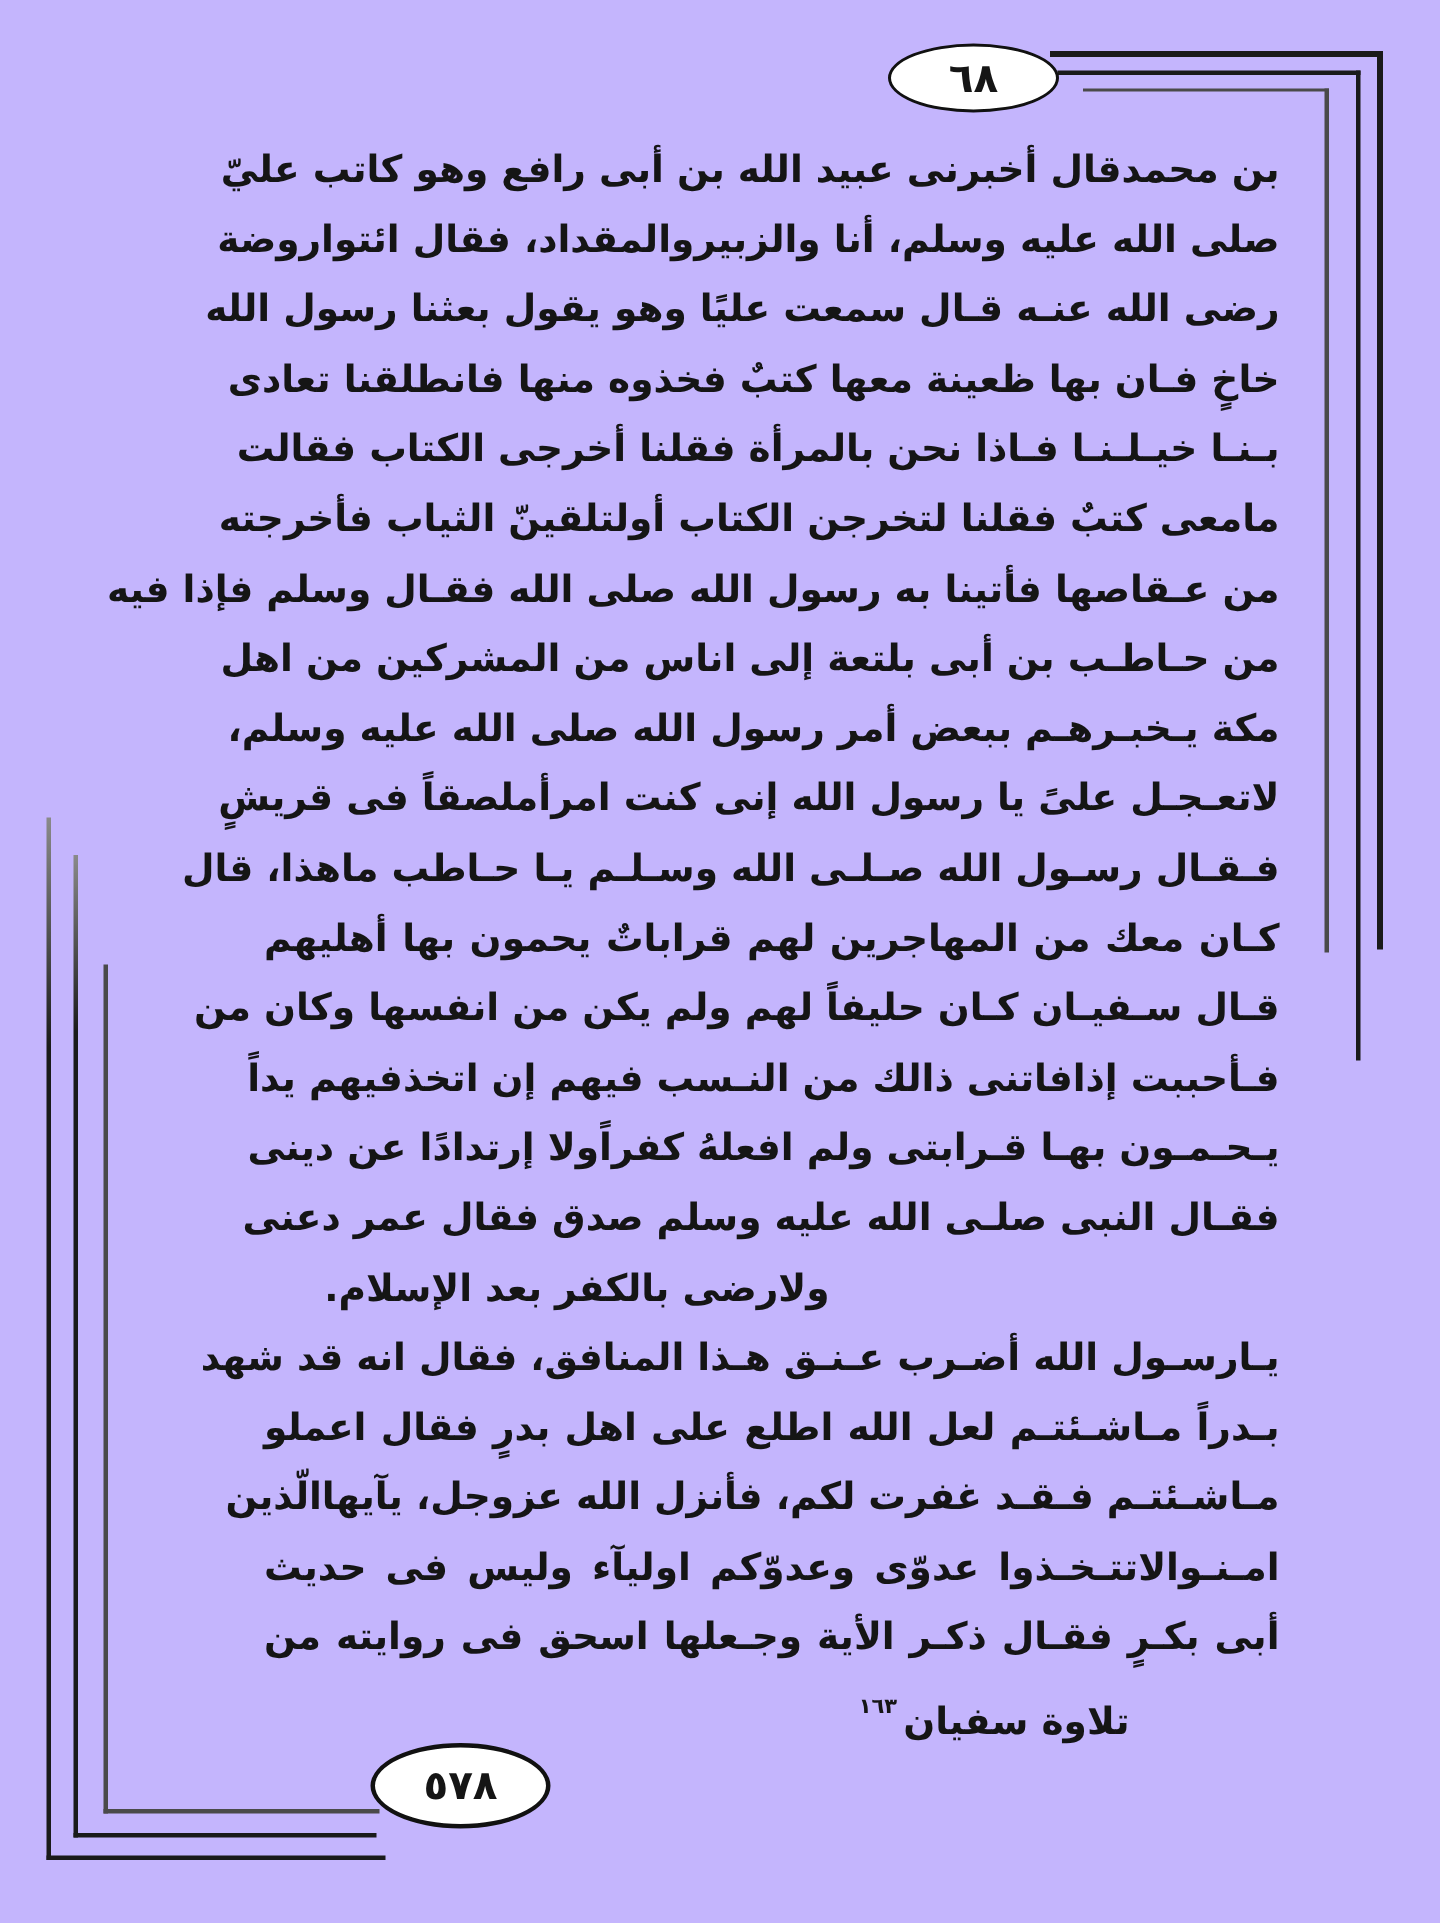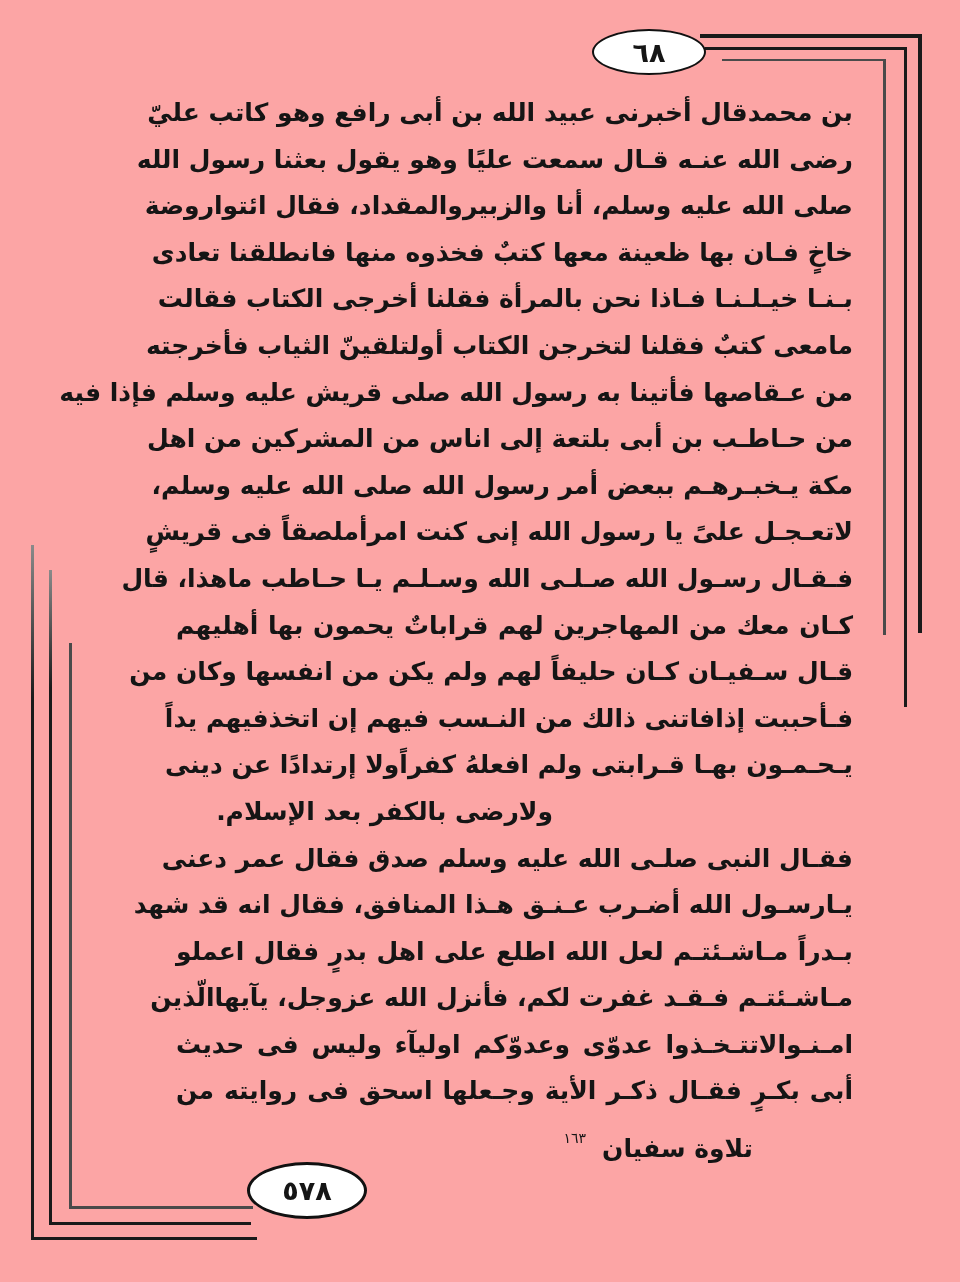--- a/index.html
+++ b/index.html
@@ -5,21 +5,21 @@
   html, body {
     margin: 0;
     padding: 0;
     background: #e8e8e8;
   }
   .page {
     position: relative;
     width: 960px;
     height: 1282px;
     margin: 0 auto;
-    background: #fca5a5;
+    background: #c4b5fd;
     overflow: hidden;
     font-family: "DejaVu Sans", sans-serif;
     color: #151515;
   }
 
   
   .frame-line {
     position: absolute;
     background: #1a1a1a;
   }
@@ -94,24 +94,24 @@
   }
   
   .line.short-end {
     text-align: right;
     text-align-last: right;
     padding-right: 100px;
     box-sizing: border-box;
   }
   .footnote-sup {
     font-size: 14px;
-    font-weight: normal;
+    font-weight: bold;
     vertical-align: 14px;
     letter-spacing: 1px;
-    margin-right: 16px;
+    margin-right: 4px;
   }
 </style>
 </head>
 <body>
 
 <div class="page">
 
   <div class="frame-line h-top-1"></div>
   <div class="frame-line h-top-2"></div>
   <div class="frame-line light h-top-3"></div>
@@ -129,36 +129,36 @@
   <div class="oval oval-top">
     <span>٦٨</span>
   </div>
 
   <div class="oval oval-bottom">
     <span>٥٧٨</span>
   </div>
 
   <div class="textblock">
     <div class="line">بن محمدقال أخبرنى عبيد الله بن أبى رافع وهو كاتب عليّ</div>
+    <div class="line">صلى الله عليه وسلم، أنا والزبيروالمقداد، فقال ائتواروضة</div>
     <div class="line">رضى الله عنـه قـال سمعت عليًا وهو يقول بعثنا رسول الله</div>
-    <div class="line">صلى الله عليه وسلم، أنا والزبيروالمقداد، فقال ائتواروضة</div>
     <div class="line">خاخٍ فـان بها ظعينة معها كتبٌ فخذوه منها فانطلقنا تعادى</div>
     <div class="line">بـنـا خيـلـنـا فـاذا نحن بالمرأة فقلنا أخرجى الكتاب فقالت</div>
     <div class="line">مامعى كتبٌ فقلنا لتخرجن الكتاب أولتلقينّ الثياب فأخرجته</div>
-    <div class="line">من عـقاصها فأتينا به رسول الله صلى قريش عليه وسلم فإذا فيه</div>
+    <div class="line">من عـقاصها فأتينا به رسول الله صلى الله فقـال وسلم فإذا فيه</div>
     <div class="line">من حـاطـب بن أبى بلتعة إلى اناس من المشركين من اهل</div>
     <div class="line">مكة يـخبـرهـم ببعض أمر رسول الله صلى الله عليه وسلم،</div>
     <div class="line">لاتعـجـل علىً يا رسول الله إنى كنت امرأملصقاً فى قريشٍ</div>
     <div class="line">فـقـال رسـول الله صـلـى الله وسـلـم يـا حـاطب ماهذا، قال</div>
     <div class="line">كـان معك من المهاجرين لهم قراباتٌ يحمون بها أهليهم</div>
     <div class="line">قـال سـفيـان كـان حليفاً لهم ولم يكن من انفسها وكان من</div>
     <div class="line">فـأحببت إذافاتنى ذالك من النـسب فيهم إن اتخذفيهم يداً</div>
     <div class="line">يـحـمـون بهـا قـرابتى ولم افعلهُ كفراًولا إرتدادًا عن دينى</div>
+    <div class="line">فقـال النبى صلـى الله عليه وسلم صدق فقال عمر دعنى</div>
     <div class="line short-mid">ولارضى بالكفر بعد الإسلام.</div>
-    <div class="line">فقـال النبى صلـى الله عليه وسلم صدق فقال عمر دعنى</div>
     <div class="line">يـارسـول الله أضـرب عـنـق هـذا المنافق، فقال انه قد شهد</div>
     <div class="line">بـدراً مـاشـئتـم لعل الله اطلع على اهل بدرٍ فقال اعملو</div>
     <div class="line">مـاشـئتـم فـقـد غفرت لكم، فأنزل الله عزوجل، يآيهاالّذين</div>
     <div class="line">امـنـوالاتتـخـذوا عدوّى وعدوّكم اوليآء وليس فى حديث</div>
     <div class="line">أبى بكـرٍ فقـال ذكـر الأية وجـعلها اسحق فى روايته من</div>
     <div class="line short-end">
       <span>تلاوة سفيان</span><sup class="footnote-sup">١٦٣</sup>
     </div>
   </div>
 

